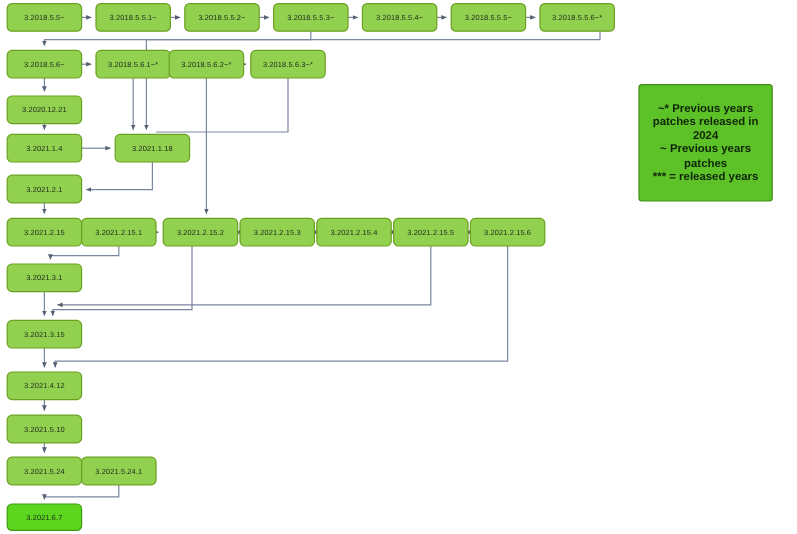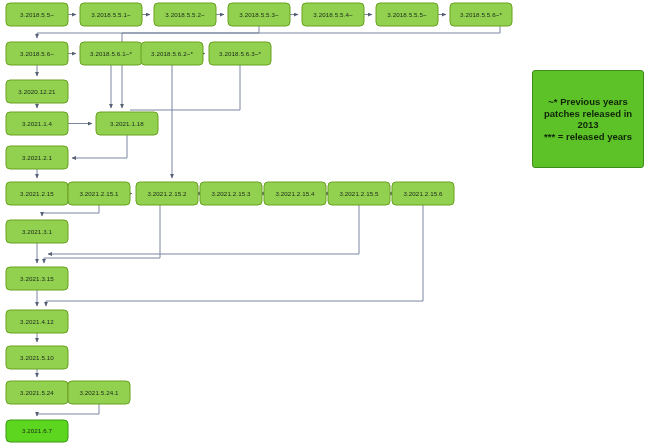--- a/index.html
+++ b/index.html
@@ -224,17 +224,18 @@
         </g>
         <g>
           <rect x="6" y="420" width="62" height="22" rx="4" ry="4" class="node-rect highlight"></rect>
           <text x="37" y="431.5" class="node-label">3.2021.6.7</text>
         </g>
       </g>
   </svg>
 
   <div class="legend-box" id="legend-box" style="left: 532px; top: 70px; width: 112px; height: 98px; background: rgb(92, 194, 39); border: 1px solid rgb(62, 140, 24); border-radius: 3px;">
       <span class="legend-line">~* Previous years</span>
-      <span class="legend-line">patches released in 2013</span>
+      <span class="legend-line">patches released in 2024</span>
+      <span class="legend-line">~ Previous years patches</span>
       <span class="legend-line">*** = released years</span>
     </div>
 
 </div>
 
 </body></html>

